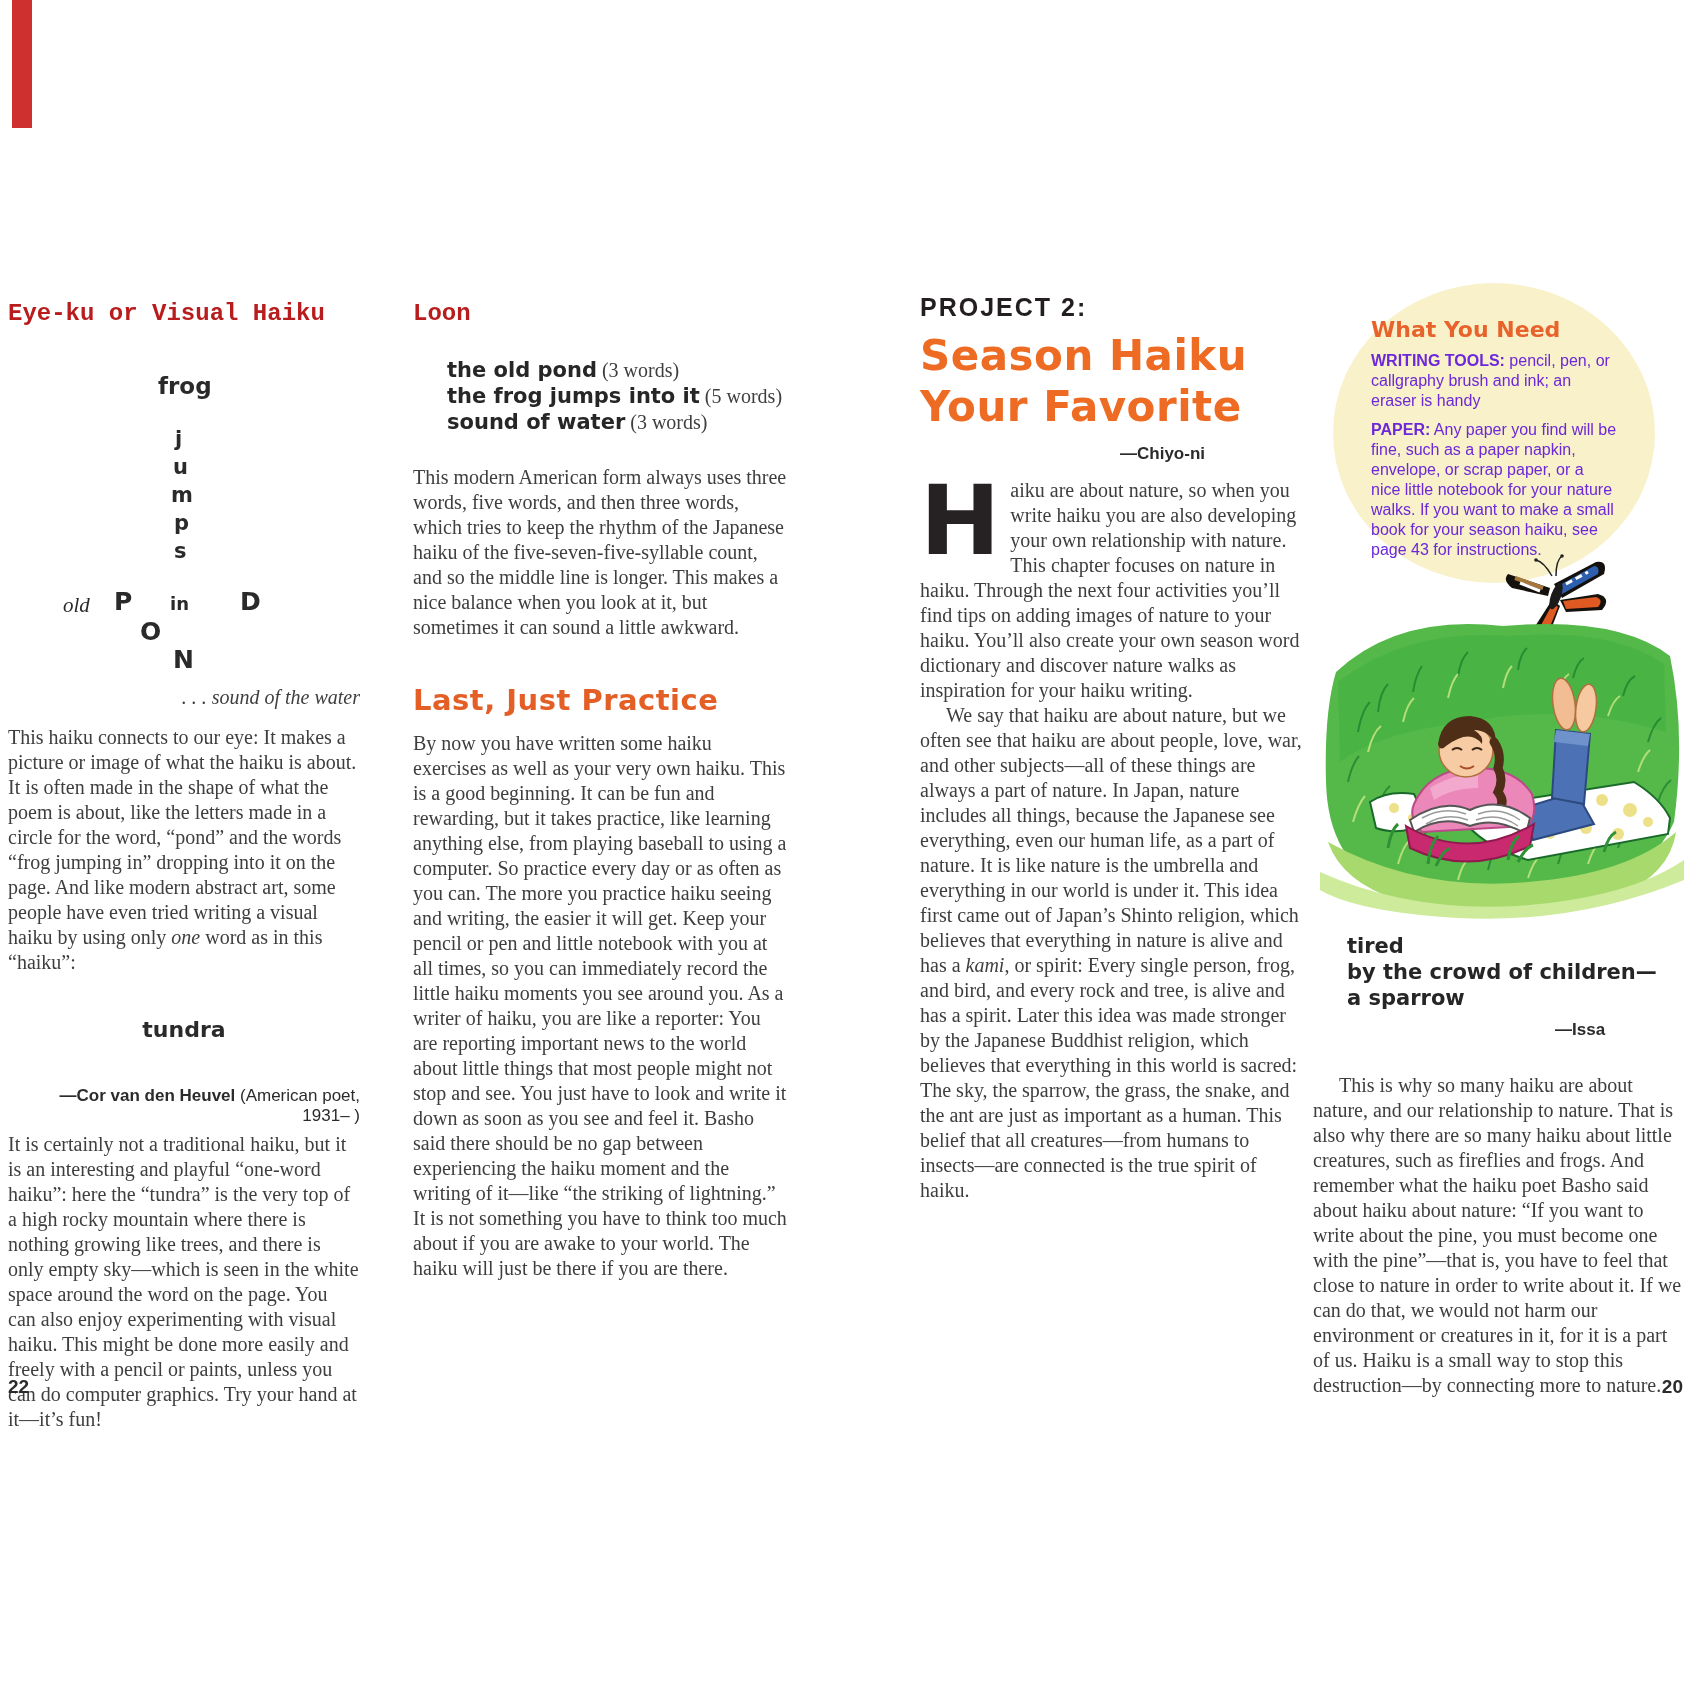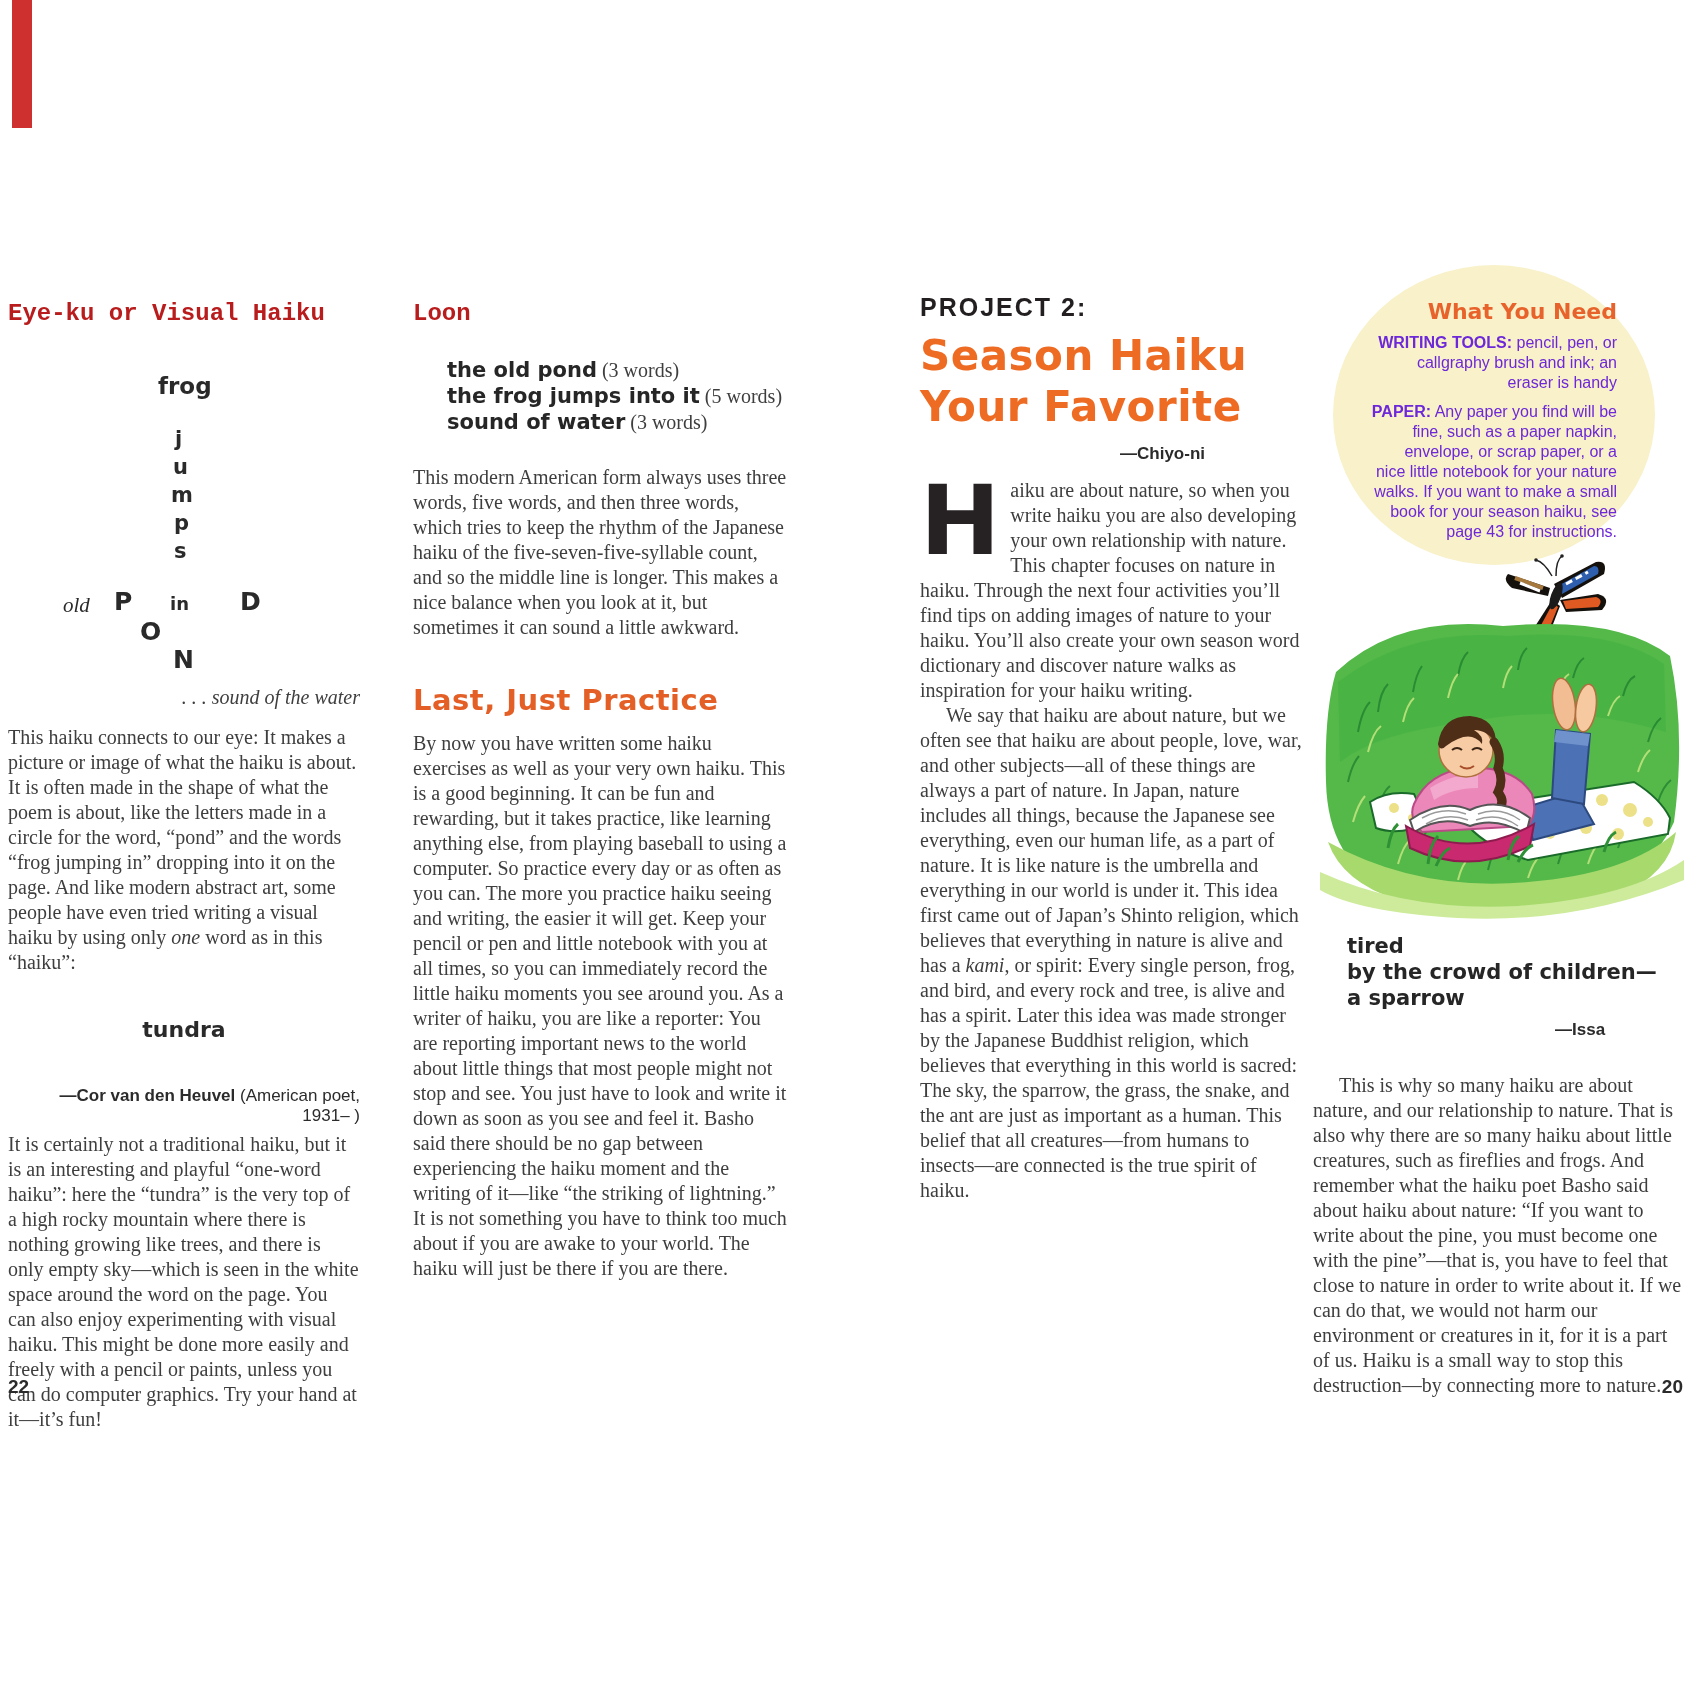--- a/index.html
+++ b/index.html
@@ -15,22 +15,22 @@
   .haiku{font-family:"DejaVu Sans",sans-serif;font-weight:700;font-size:21px;line-height:26px;color:#262626;}
   .haiku .note{font-family:"Liberation Serif",serif;font-weight:400;font-size:20px;color:#3e3e3e;}
   .attr{font-family:"Liberation Sans",sans-serif;font-weight:700;font-size:17px;color:#2b2b2b;}
   .attr .light{font-weight:400;}
   .pagenum{font-family:"Liberation Sans",sans-serif;font-weight:700;font-size:19px;color:#2b2b2b;}
   .poem-letter{position:absolute;font-family:"DejaVu Sans",sans-serif;font-weight:700;color:#2a2a2a;}
   .caption-it{font-style:italic;font-size:20px;text-align:right;}
   .dropcap{float:left;font-family:"DejaVu Sans",sans-serif;font-weight:800;font-size:96px;line-height:74px;
            color:#262223;margin:6px 10px 0 0;}
   .indent{text-indent:26px;}
-  .circle{position:absolute;left:1333px;top:265px;width:322px;height:300px;border-radius:50%;
-          background:#f8f1c9;box-sizing:border-box;padding:34px 38px 0 38px;text-align:right;}
+  .circle{position:absolute;left:1333px;top:283px;width:322px;height:300px;border-radius:50%;
+          background:#f8f1c9;box-sizing:border-box;padding:34px 38px 0 38px;text-align:left;}
   .circle-h{font-family:"DejaVu Sans",sans-serif;font-weight:700;font-size:22px;color:#e8632b;margin-bottom:9px;}
   .circle-p{font-family:"Liberation Sans",sans-serif;font-size:16px;line-height:20px;color:#6d28d9;margin:0 0 9px 0;}
   .circle-p b{font-family:"Liberation Sans",sans-serif;font-weight:700;}
   .redbar{position:absolute;left:12px;top:0;width:20px;height:128px;background:#ce2f2f;}
 </style>
 </head>
 <body>
 
 <div class="page">
 

